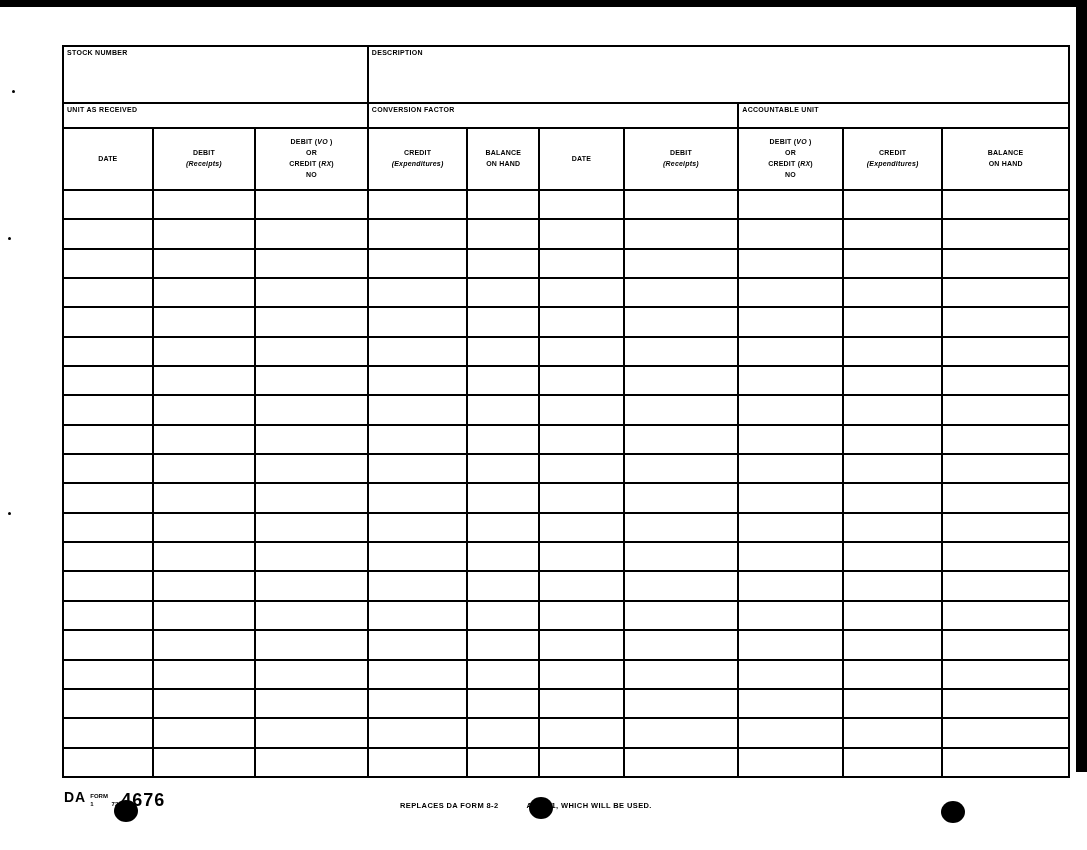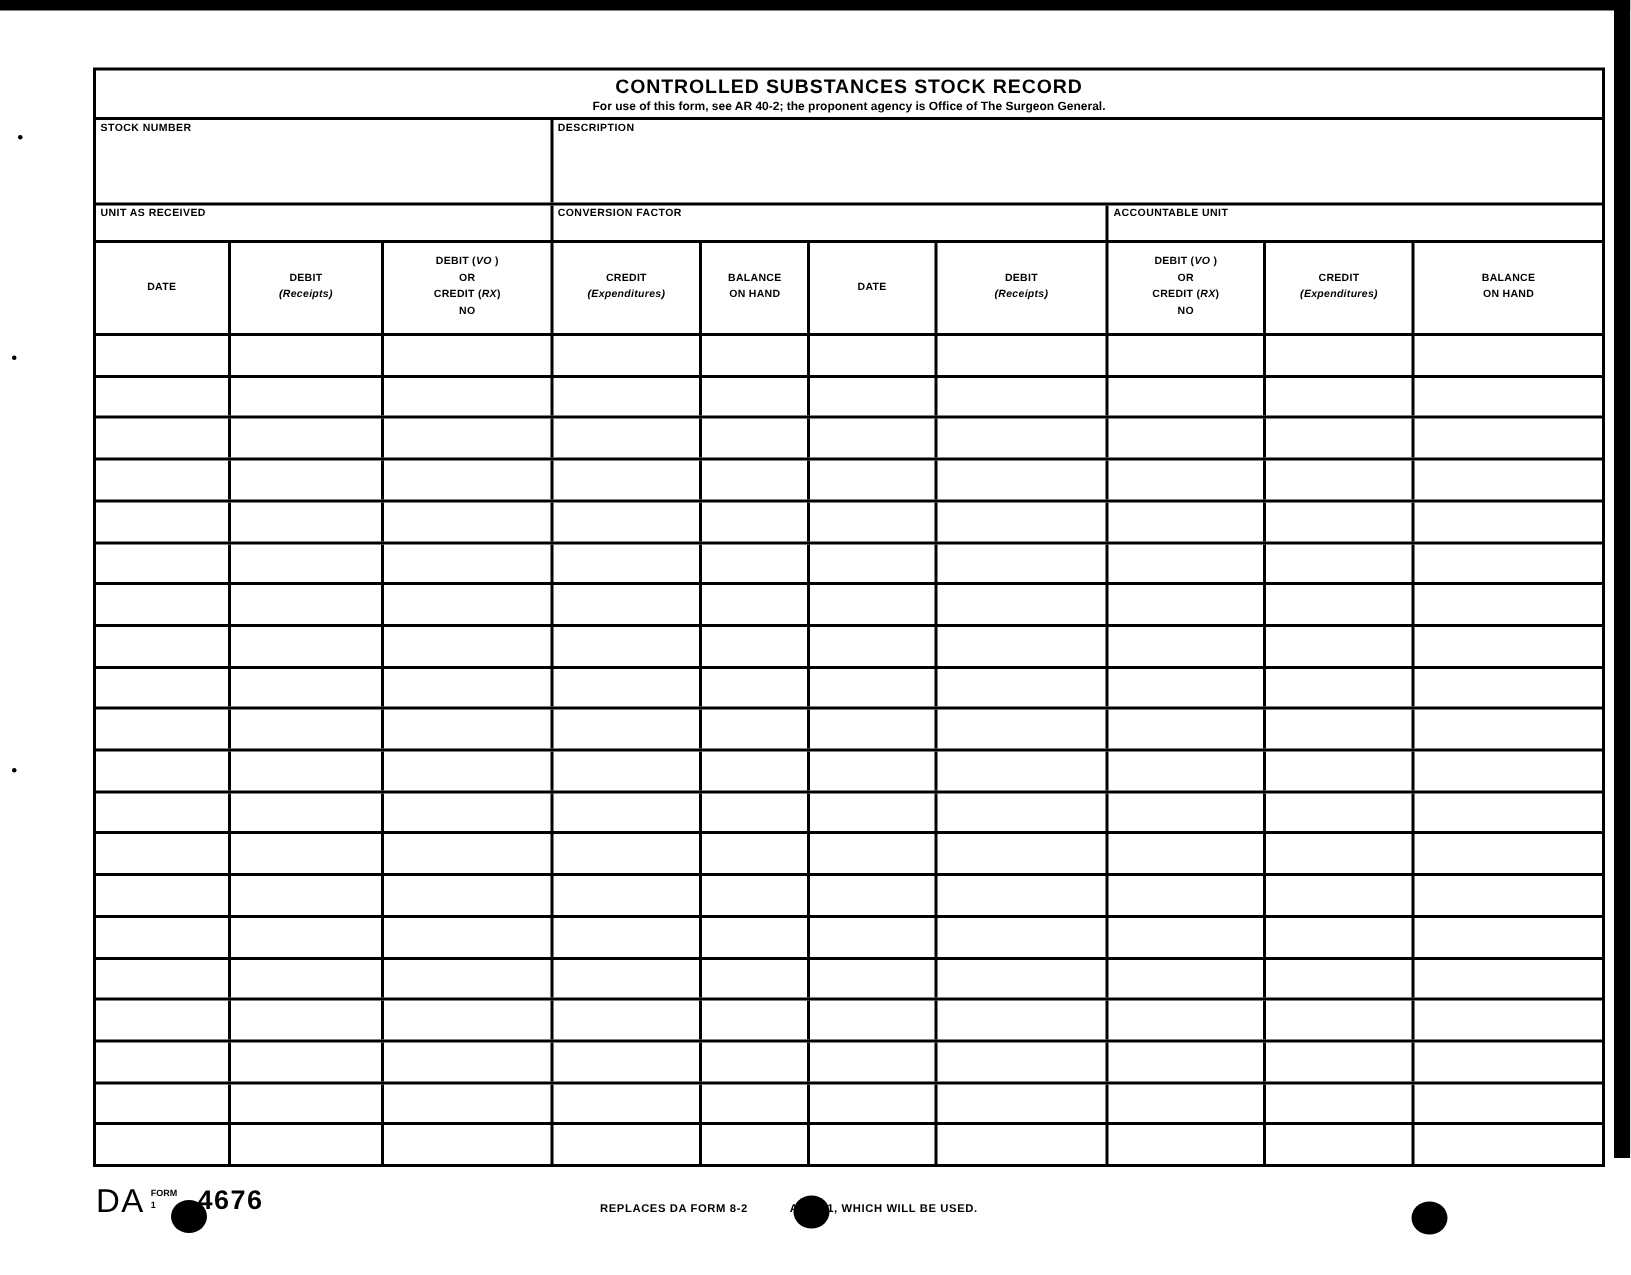--- a/index.html
+++ b/index.html
@@ -117,22 +117,22 @@
   .td { border-right: 2px solid #000; height: 100%; }
   .td:last-child { border-right: none; }
   
   .footer-left {
     position: absolute;
     left: 64px; top: 790px;
     display: flex;
     align-items: flex-start;
   }
   .da {
-    font-size: 22px;
-    font-weight: 400;
+    font-size: 14px;
+    font-weight: 700;
     letter-spacing: 1px;
     line-height: 1;
   }
   .da-stack {
     display: inline-block;
     margin: 2px 3px 0 4px;
     font-size: 6px;
     font-weight: bold;
     line-height: 1.4;
     text-align: left;
@@ -168,24 +168,20 @@
 
   <div class="scan-bar-top"></div>
   <div class="scan-bar-right"></div>
 
   <div class="speck" style="left:12px; top:90px;"></div>
   <div class="speck" style="left:8px; top:237px;"></div>
   <div class="speck" style="left:8px; top:512px;"></div>
 
   <div class="form">
 
-    <div class="title-block">
-      <div class="title">CONTROLLED SUBSTANCES STOCK RECORD</div>
-      <div class="subtitle">For use of this form, see AR 40-2; the proponent agency is Office of The Surgeon General.</div>
-    </div>
 
     <div class="field-row">
       <div class="field stock">
         <span class="flabel">STOCK NUMBER</span>
         <div class="fvalue"></div>
       </div>
       <div class="field desc">
         <span class="flabel">DESCRIPTION</span>
         <div class="fvalue"></div>
       </div>

